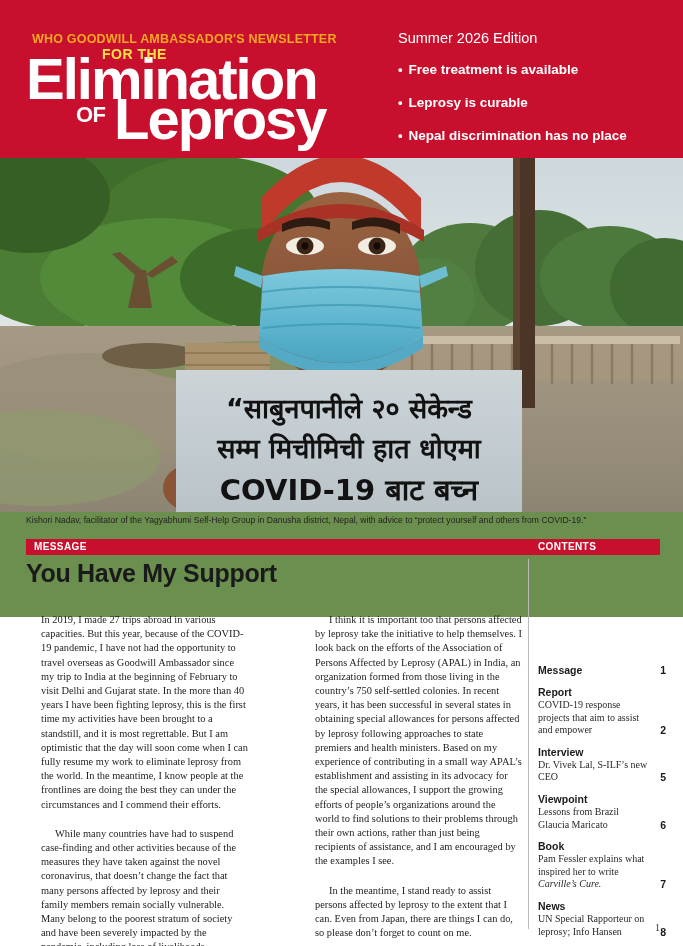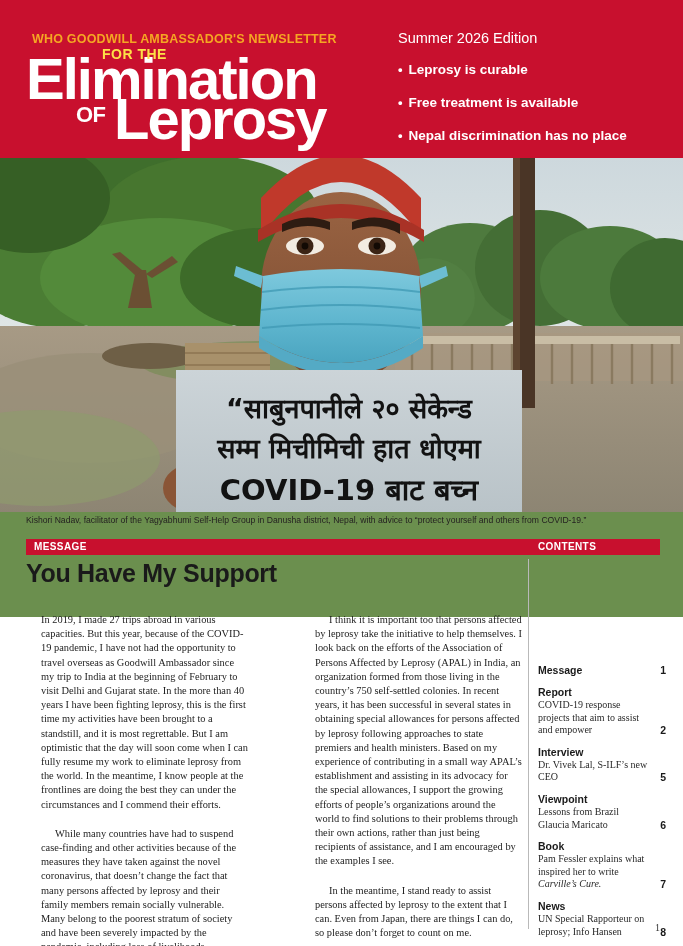--- a/index.html
+++ b/index.html
@@ -163,24 +163,24 @@
       <div class="logo-line1">Elimination</div>
       <div class="logo-forthe">FOR THE</div>
       <div class="logo-of">OF</div>
       <div class="logo-line2">Leprosy</div>
     </div>
 
     <div class="edition">Summer 2026 Edition</div>
 
     <div class="bullets">
       <div class="bullet">
-        <span class="dot">•</span><span>Leprosy is curable</span>
+        <span class="dot">•</span><span>Free treatment is available</span>
       </div>
       <div class="bullet">
-        <span class="dot">•</span><span>Free treatment is available</span>
+        <span class="dot">•</span><span>Leprosy is curable</span>
       </div>
       <div class="bullet">
         <span class="dot">•</span><span>Nepal discrimination has no place</span>
       </div>
     </div>
   </div>
 
   <div class="photo">
     <svg width="683" height="354" viewBox="0 0 683 354">
       <defs>

